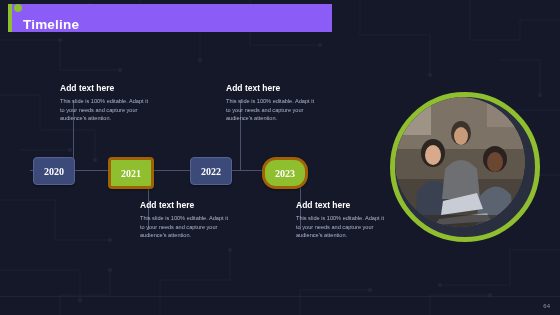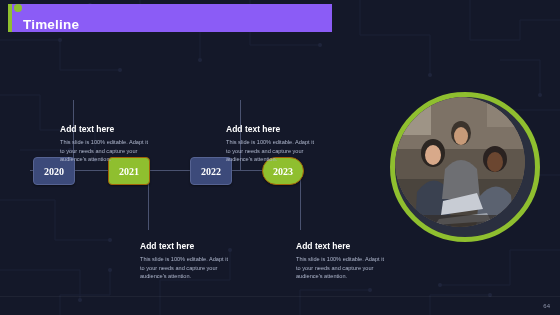--- a/index.html
+++ b/index.html
@@ -81,34 +81,33 @@
     color: #ffffff;
     font-size: 10px;
     font-weight: bold;
     box-shadow: 0 1px 2px rgba(0,0,0,0.4);
     font-family: Liberation Serif, serif;
   }
   .node .inner {
     pointer-events: none;
   }
   .node-blue { background: #3c4a7a; border: 1px solid #566392; }
-  .node-green { background: #8fbf2f; border: 1px solid #a16207; }
+  .node-green { background: #8fbf2f; border: 3px solid #a16207; }
 
   
   .stem {
     position: absolute;
     width: 1px;
     background: #4a5270;
   }
 
   
   .block {
     position: absolute;
     width: 92px;
-    margin-top: 41px;
   }
   .block .head {
     color: #ffffff;
     font-size: 8.5px;
     font-weight: bold;
     margin-bottom: 4px;
   }
   .block .body {
     color: #aeb6cc;
     font-size: 5.6px;

